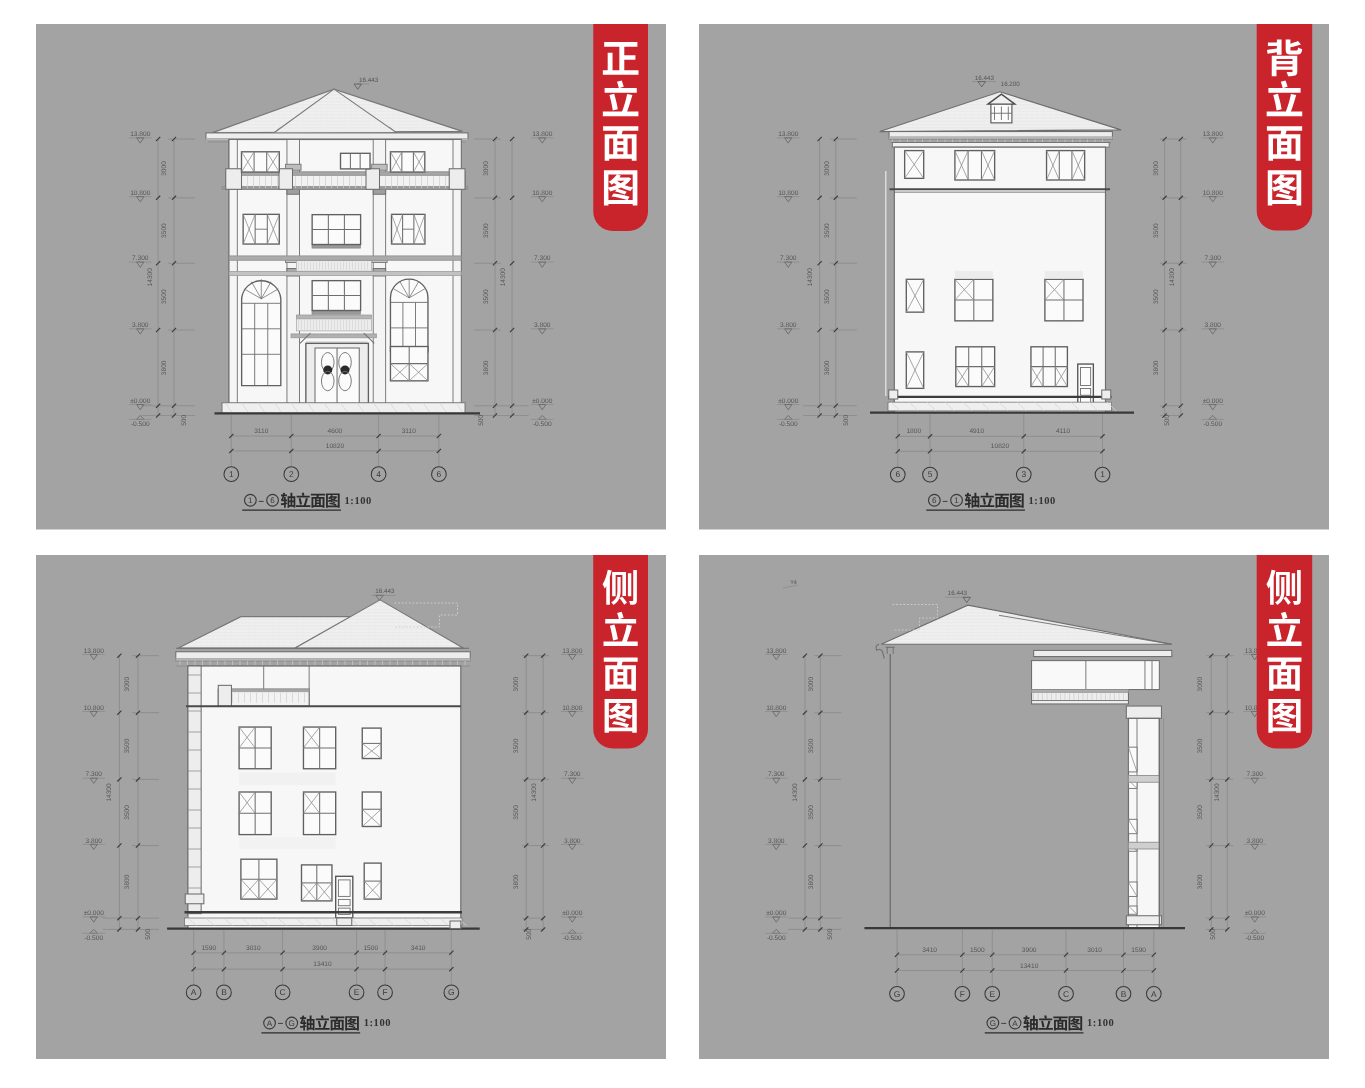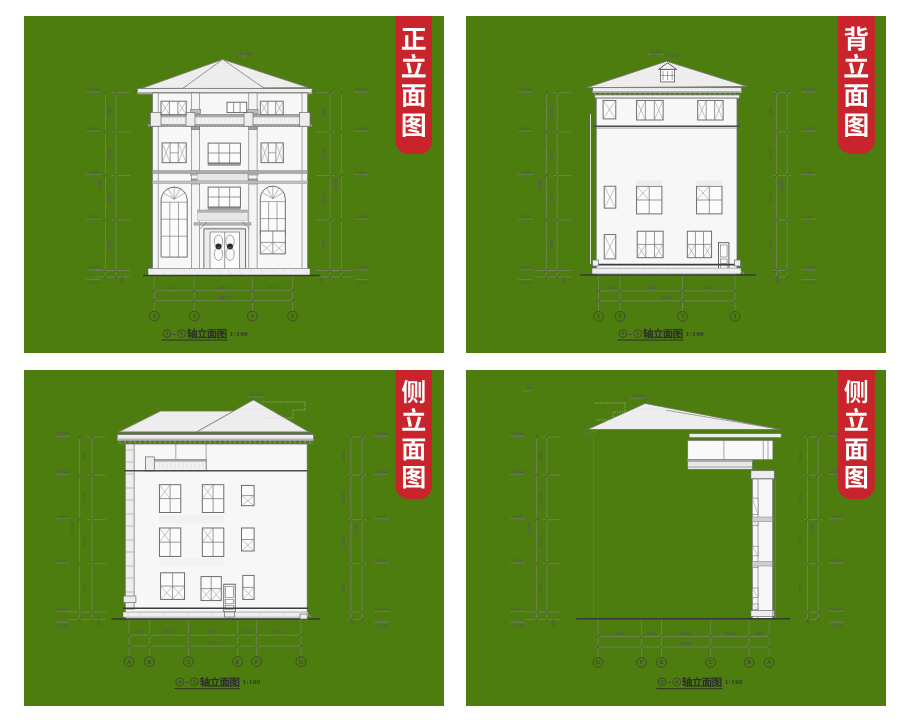--- a/index.html
+++ b/index.html
@@ -1,15 +1,15 @@
 <!DOCTYPE html>
 <html><head><meta charset="utf-8">
 <style>
 html,body{margin:0;padding:0;background:#fff;width:910px;height:725px;overflow:hidden;-webkit-font-smoothing:antialiased}
-.panel{position:absolute;background:#4d7c0f}
+.panel{position:absolute;background:#a3a3a3}
 svg{position:absolute;left:0;top:0}
 </style></head><body>
 <div class="panel" style="left:24px;top:16px;width:420px;height:337px">
 <svg width="420" height="337" viewBox="0 0 420 337">
       <defs>
 <pattern id="rh" width="4" height="2.2" patternUnits="userSpaceOnUse">
 <rect width="4" height="2.2" fill="#f0f0f0"></rect>
 <line x1="0" y1="1.1" x2="4" y2="1.1" stroke="#e0e0e0" stroke-width="0.45"></line>
 <line x1="2" y1="0" x2="2" y2="2.2" stroke="#eaeaea" stroke-width="0.35"></line>
 </pattern>

